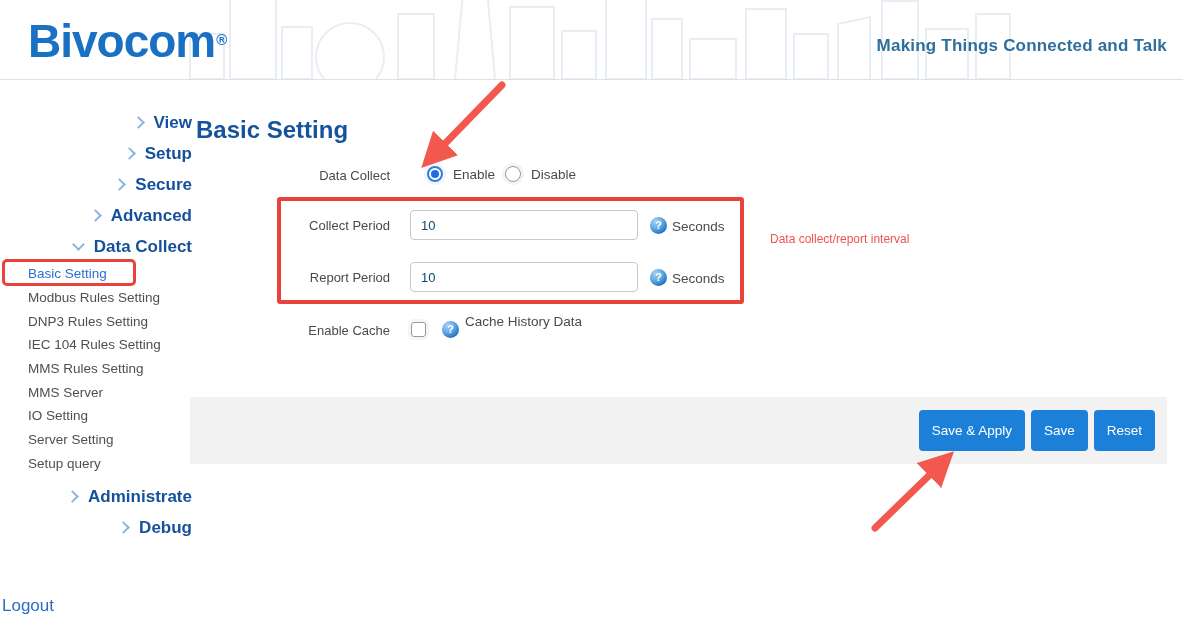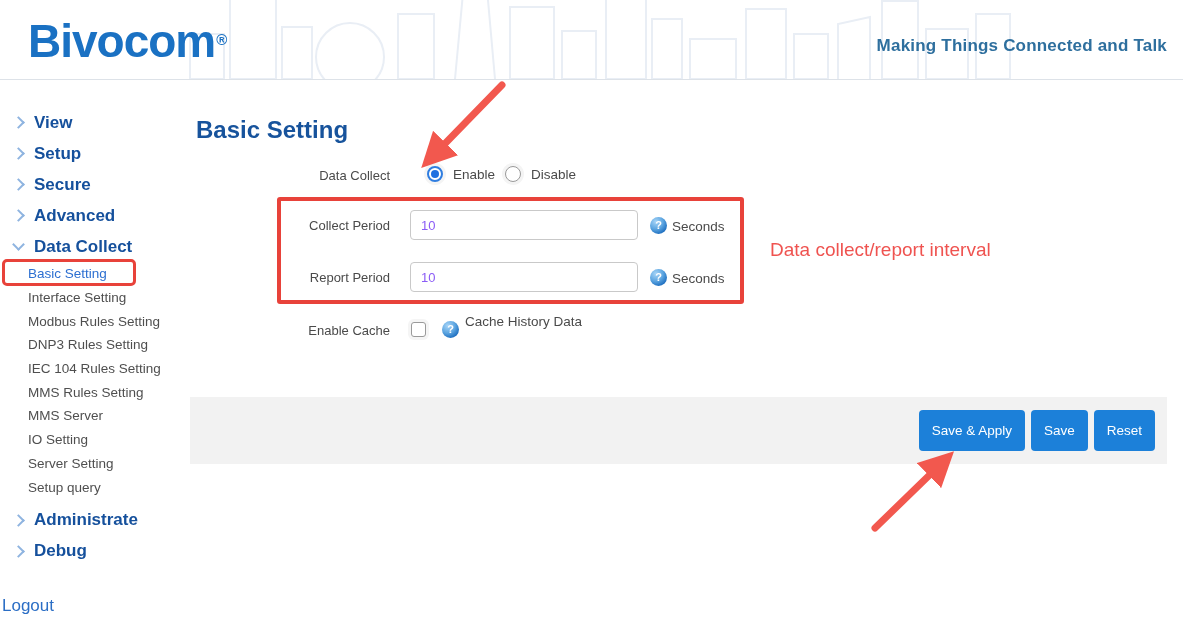--- a/index.html
+++ b/index.html
@@ -21,21 +21,21 @@
   }
   .logo sup { font-size:15px; font-weight:bold; position:relative; top:4px; left:1px; }
   .tagline {
     position:absolute; right:16px; top:36px;
     font-size:17px; font-weight:bold; color:#2e6f9e; letter-spacing:0.2px;
   }
 
   
   .sidebar { position:absolute; left:0; top:107px; width:192px; }
   .nav-group {
-    height:31px; display:flex; align-items:center; cursor:pointer;
+    height:31px; display:flex; align-items:center; cursor:pointer;justify-content:flex-end;
   }
   .nav-group .chev {
     width:9px; height:9px; margin-left:14px;
     border-right:2px solid #8fb4e0; border-bottom:2px solid #8fb4e0;
     transform:rotate(-45deg); flex:0 0 auto;
   }
   .nav-group .chev.down { transform:rotate(45deg); margin-top:-4px; }
   .nav-group .glabel {
     margin-left:11px; font-size:17px; font-weight:bold; color:#15509c;
   }
@@ -72,21 +72,21 @@
   .radio.checked { border:2px solid #2f7de0; }
   .radio.checked::after {
     content:""; position:absolute; left:2px; top:2px; width:8px; height:8px;
     border-radius:50%; background:#1d6fe0;
   }
   .radio-label { font-size:13.5px; color:#4a4a4a; margin:0 0 0 10px; }
   
   .text-input {
     position:absolute; left:410px; width:228px; height:30px;
     border:1px solid #c9c9c9; border-radius:4px; padding:0 10px;
-    font-size:13px; color:#8b5cf6; font-family:"Liberation Sans", sans-serif;
+    font-size:13px; color:#0c4a6e; font-family:"Liberation Sans", sans-serif;
     background:#fff; outline:none;
   }
   
   .help-icon {
     position:absolute; width:17px; height:17px; border-radius:50%;
     background:radial-gradient(circle at 34% 28%, #a6d4f7 0%, #5ba4e0 45%, #2272c2 75%, #1a5da6 100%);
     color:#fff; font-size:11px; font-weight:bold; line-height:17px; text-align:center;
     cursor:pointer;
   }
   .unit-label { position:absolute; font-size:13.5px; color:#4a4a4a; }
@@ -96,22 +96,22 @@
     border:1px solid #9a9a9a; border-radius:3px; background:#fff; cursor:pointer;
     box-shadow:0 0 0 3px #f5f5f5;
   }
 
   
   .ann-box-form {
     position:absolute; left:277px; top:197px; width:467px; height:107px;
     border:4px solid #e8423a; border-radius:3px; pointer-events:none;
   }
   .ann-note {
-    position:absolute; left:770px; top:239px;
-    font-size:19px; color:#ef5350;
+    position:absolute; left:770px; top:232px;
+    font-size:12px; color:#ef5350;
   }
   .ann-arrow { position:absolute; pointer-events:none; }
 
   
   .action-bar {
     position:absolute; left:190px; top:397px; width:977px; height:67px;
     background:#f2f2f2; display:flex; align-items:center;
     justify-content:flex-end; padding-right:12px; gap:6px;
   }
   .btn {
@@ -166,21 +166,20 @@
     <span class="glabel">Advanced</span>
   </div>
   <div class="nav-group">
     <span class="chev down"></span>
     <span class="glabel">Data Collect</span>
   </div>
 
   <div class="sub-list">
     <div class="sidebar-highlight-box"></div>
     <div class="sub-item active">Basic Setting</div>
-    <div class="sub-item">Interface Setting</div>
     <div class="sub-item">Modbus Rules Setting</div>
     <div class="sub-item">DNP3 Rules Setting</div>
     <div class="sub-item">IEC 104 Rules Setting</div>
     <div class="sub-item">MMS Rules Setting</div>
     <div class="sub-item">MMS Server</div>
     <div class="sub-item">IO Setting</div>
     <div class="sub-item">Server Setting</div>
     <div class="sub-item">Setup query</div>
   </div>
 

